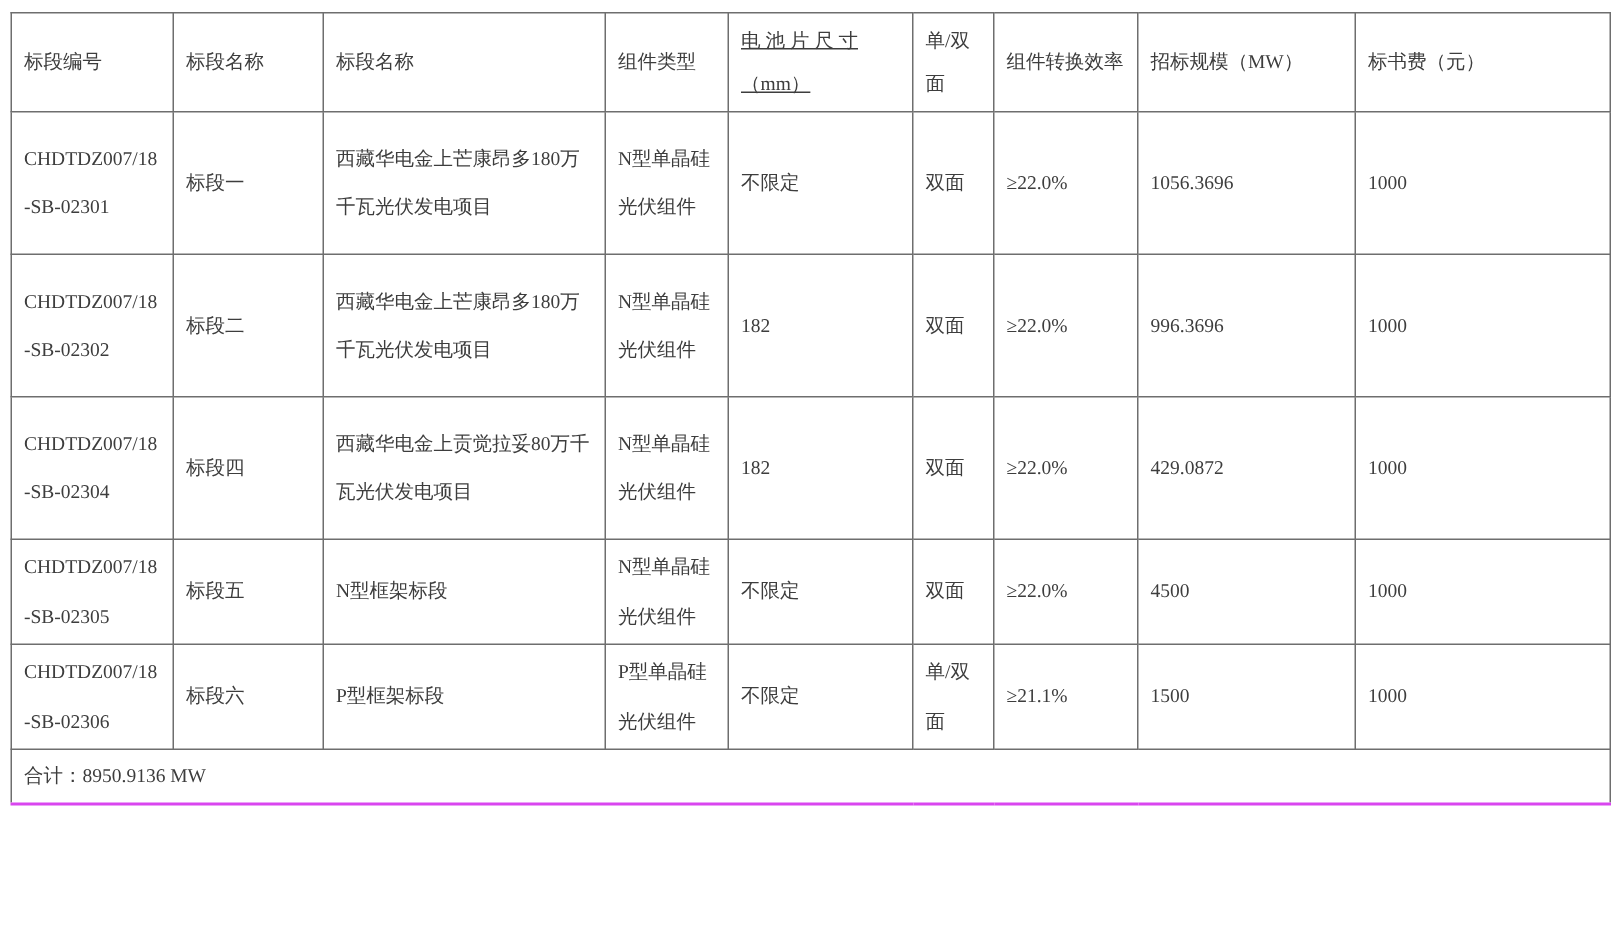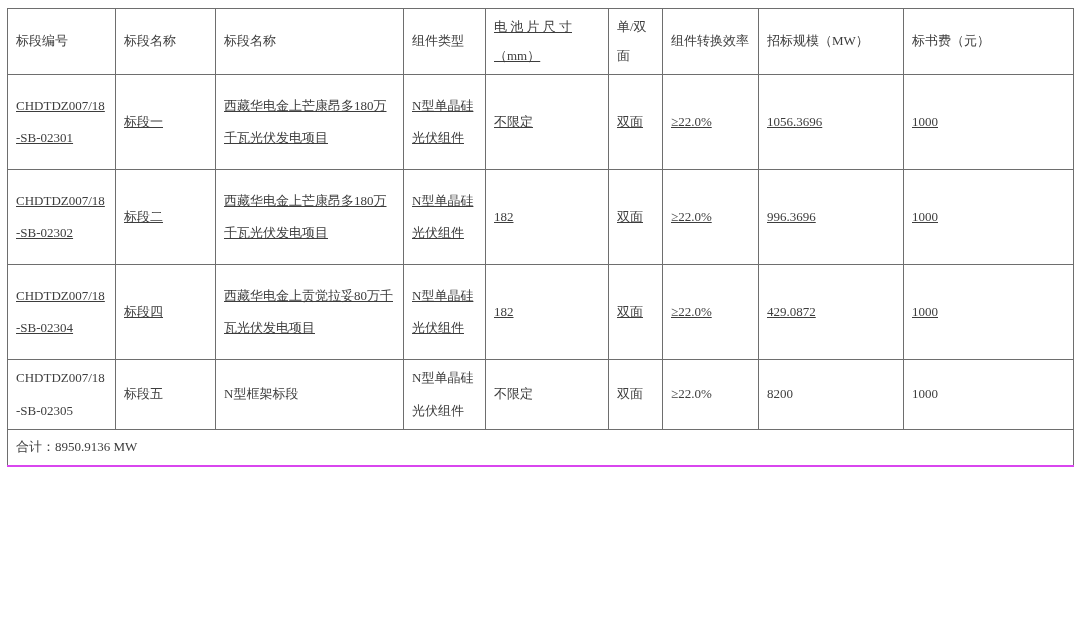--- a/index.html
+++ b/index.html
@@ -32,21 +32,21 @@
   table.bid-table td {
     border: 1px solid #6e6e6e;
     vertical-align: middle;
     text-align: left;
     padding: 2px 6px 2px 8px;
     overflow: hidden;
     word-break: break-word;
     font-weight: normal;
   }
   table.bid-table thead tr { height: 66px; }
-  table.bid-table tbody tr.tall { height: 95px; text-decoration: underline; }
+  table.bid-table tbody tr.tall { height: 95px; }
   table.bid-table tbody tr.short { height: 68px; }
   table.bid-table tfoot tr { height: 36px; }
   table.bid-table th { line-height: 2.2; }
   table.bid-table td { line-height: 2.5; }
   td.cell-scope { text-align: justify; }
   .hline { display: block; text-decoration: underline; }
   table.bid-table tfoot td {
     line-height: 1.4;
     border-bottom: 2px solid #d946ef;
   }
@@ -118,21 +118,32 @@
         <td>1000</td>
       </tr>
       <tr class="short">
         <td class="cell-id">CHDTDZ007/18-SB-02305</td>
         <td>标段五</td>
         <td class="cell-scope">N型框架标段</td>
         <td>N型单晶硅光伏组件</td>
         <td>不限定</td>
         <td>双面</td>
         <td>≥22.0%</td>
-        <td>8200</td>
+        <td>4500</td>
+        <td>1000</td>
+      </tr>
+      <tr class="short">
+        <td class="cell-id">CHDTDZ007/18-SB-02306</td>
+        <td>标段六</td>
+        <td class="cell-scope">P型框架标段</td>
+        <td>P型单晶硅光伏组件</td>
+        <td>不限定</td>
+        <td>单/双面</td>
+        <td>≥21.1%</td>
+        <td>1500</td>
         <td>1000</td>
       </tr>
     </tbody>
     <tfoot>
       <tr>
         <td colspan="9">合计：8950.9136 MW</td>
       </tr>
     </tfoot>
   </table>
 </div>

